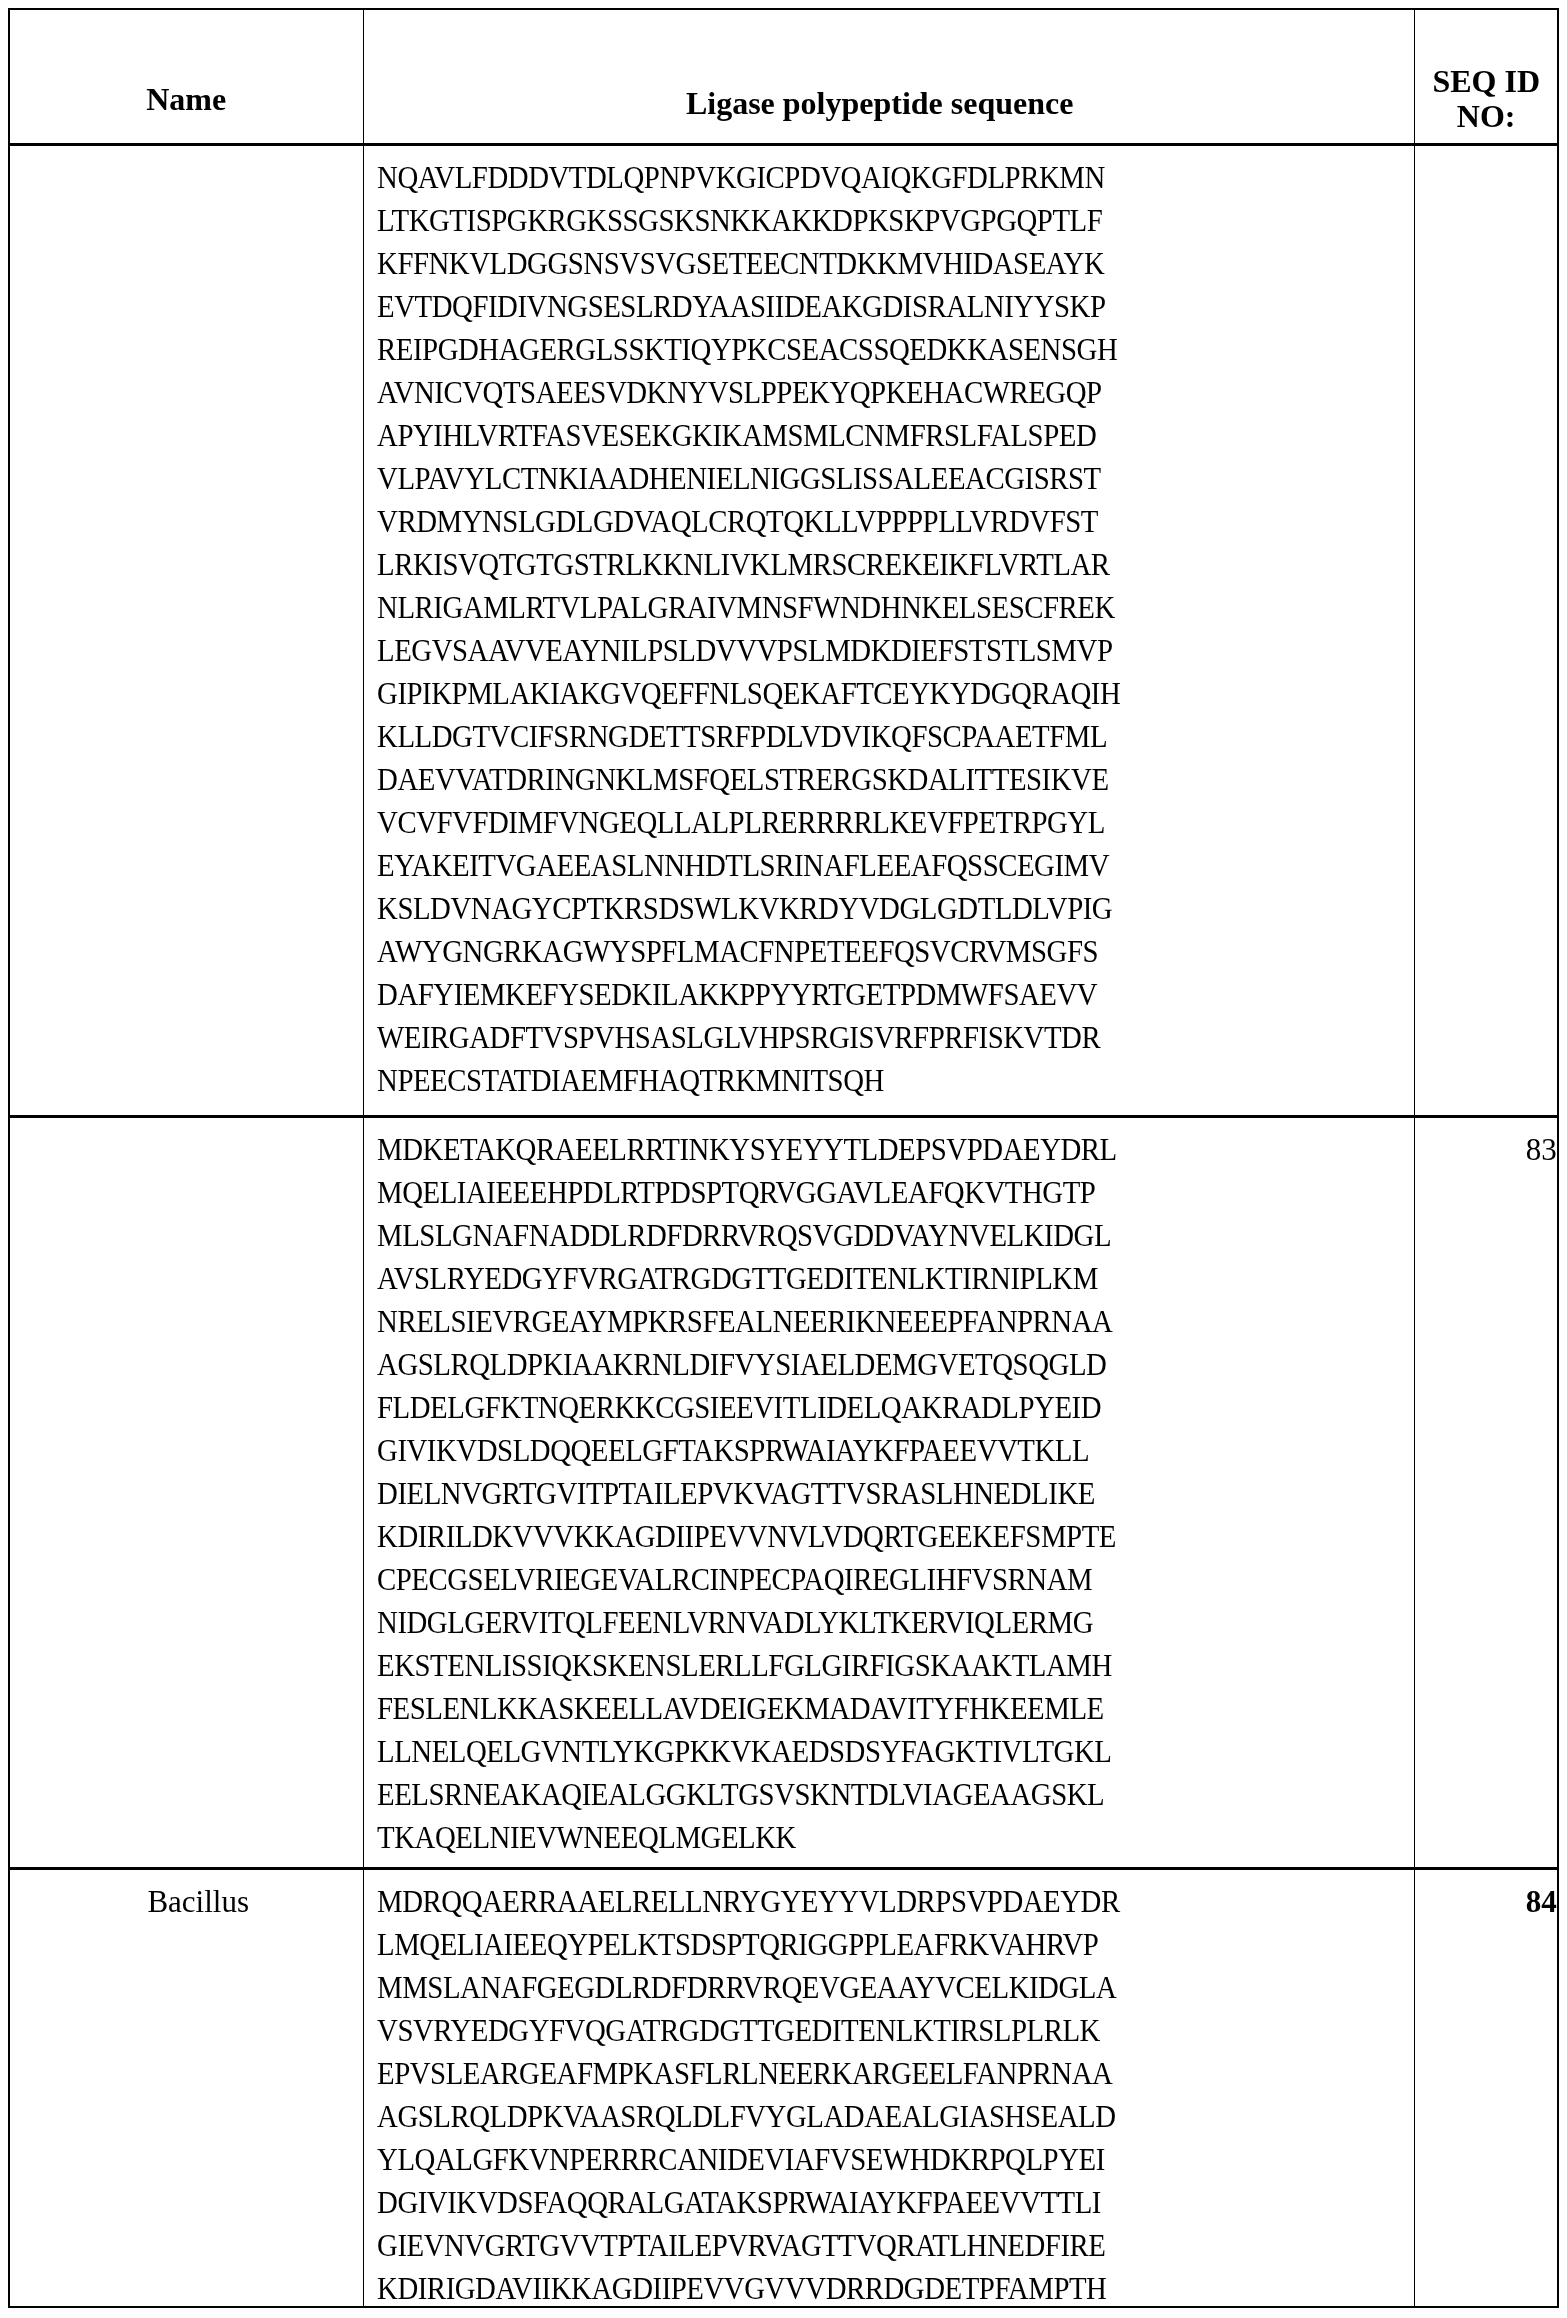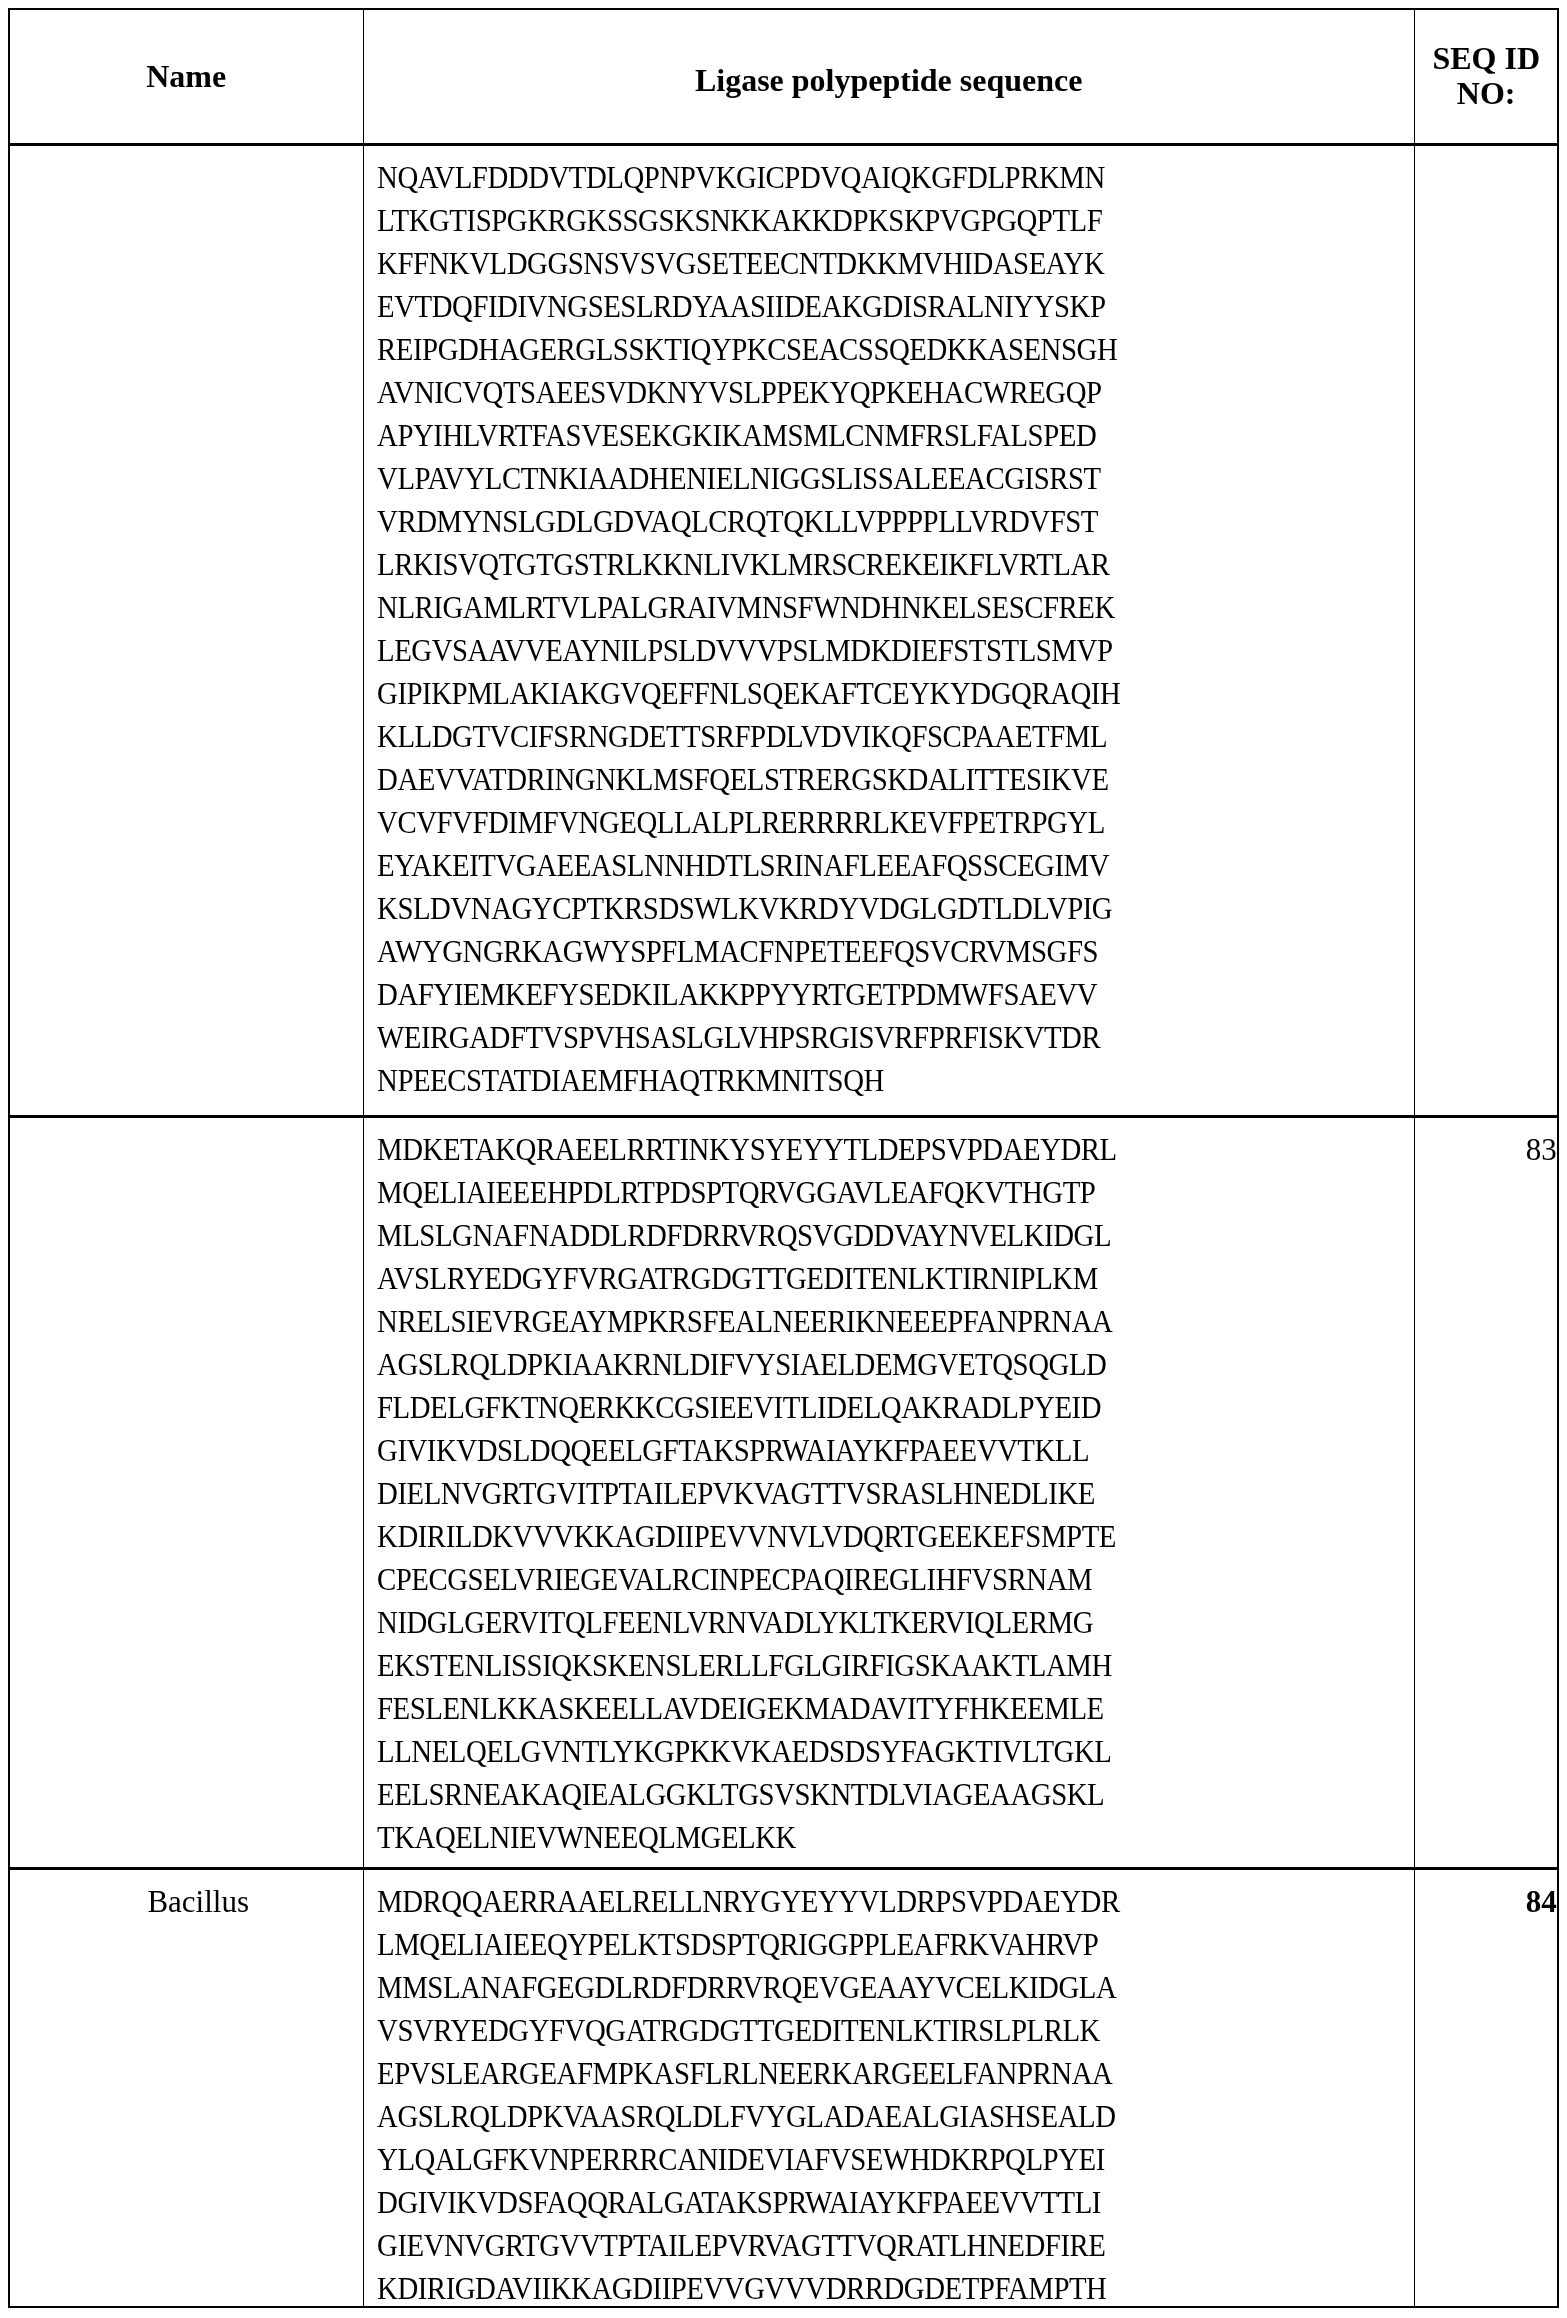--- a/index.html
+++ b/index.html
@@ -3,40 +3,40 @@
 <meta charset="utf-8">
 <style>
   html, body { margin: 0; padding: 0; background: #ffffff; }
   body { width: 1567px; height: 2319px; position: relative; overflow: hidden;
          font-family: "Liberation Serif", "DejaVu Serif", serif; color: #000; }
   .tbl { position: absolute; left: 7.7px; top: 7.7px; width: 1551px; height: 2300px;
          border: 2.3px solid #000; box-sizing: border-box; }
   .vline { position: absolute; top: 0; bottom: 0; width: 1.5px; background: #000; }
   .hline { position: absolute; left: 0; right: 0; height: 3.1px; background: #000; }
   .cell { position: absolute; box-sizing: border-box; }
-  .hdr { font-weight: bold; font-size: 32px; display: flex; align-items: center; justify-content: center; text-align: center; line-height: 35px; }
+  .hdr { font-weight: bold; font-size: 32px; display: flex; align-items: center; justify-content: center; text-align: center; line-height: 35px; margin-top: 23px; }
   .name { text-align: center; font-size: 31px; line-height: 43px; padding-top: 10.7px; }
   .seq { font-size: 31px; line-height: 43px; padding-left: 14px; padding-top: 10.7px; letter-spacing: -0.5px; white-space: nowrap; transform: scaleX(0.93); transform-origin: left top; }
   .seq div { height: 43px; }
   .sid { text-align: right; font-size: 31px; line-height: 43px; padding-top: 10.7px; }
 </style>
 </head>
 <body>
 
 <div class="tbl">
 
   <div class="vline" style="left:353px;"></div>
   <div class="vline" style="left:1404px;"></div>
 
   <div class="hline" style="top:133px;"></div>
   <div class="hline" style="top:1105px;"></div>
   <div class="hline" style="top:1857px;"></div>
 
   <div class="cell hdr" style="left:0; top:0; width:353px; height:133px;">Name</div>
-  <div class="cell hdr" style="left:354px; top:0; width:1050px; height:142px;">Ligase polypeptide sequence</div>
+  <div class="cell hdr" style="left:345px; top:0; width:1050px; height:142px;">Ligase polypeptide sequence</div>
   <div class="cell hdr" style="left:1406px; top:0; width:141px; height:133px; padding:0 7.7px;text-align:center;">SEQ ID NO:</div>
 
   <div class="cell name" style="left:0; top:136px; width:353px;"></div>
   <div class="cell seq" style="left:354px; top:136px;">
     <div>NQAVLFDDDVTDLQPNPVKGICPDVQAIQKGFDLPRKMN</div>
     <div>LTKGTISPGKRGKSSGSKSNKKAKKDPKSKPVGPGQPTLF</div>
     <div>KFFNKVLDGGSNSVSVGSETEECNTDKKMVHIDASEAYK</div>
     <div>EVTDQFIDIVNGSESLRDYAASIIDEAKGDISRALNIYYSKP</div>
     <div>REIPGDHAGERGLSSKTIQYPKCSEACSSQEDKKASENSGH</div>
     <div>AVNICVQTSAEESVDKNYVSLPPEKYQPKEHACWREGQP</div>

